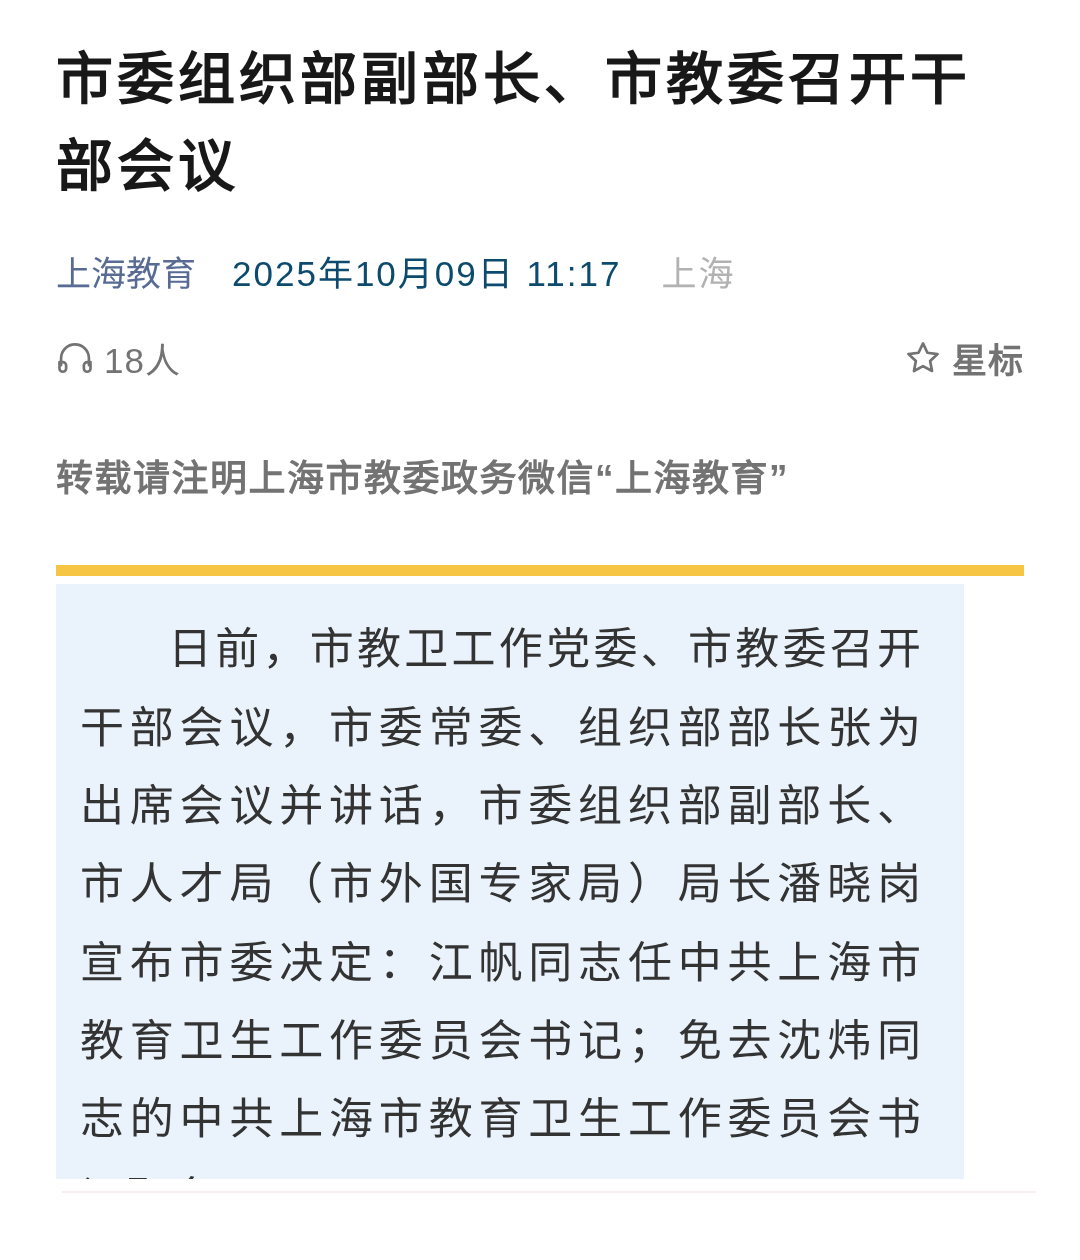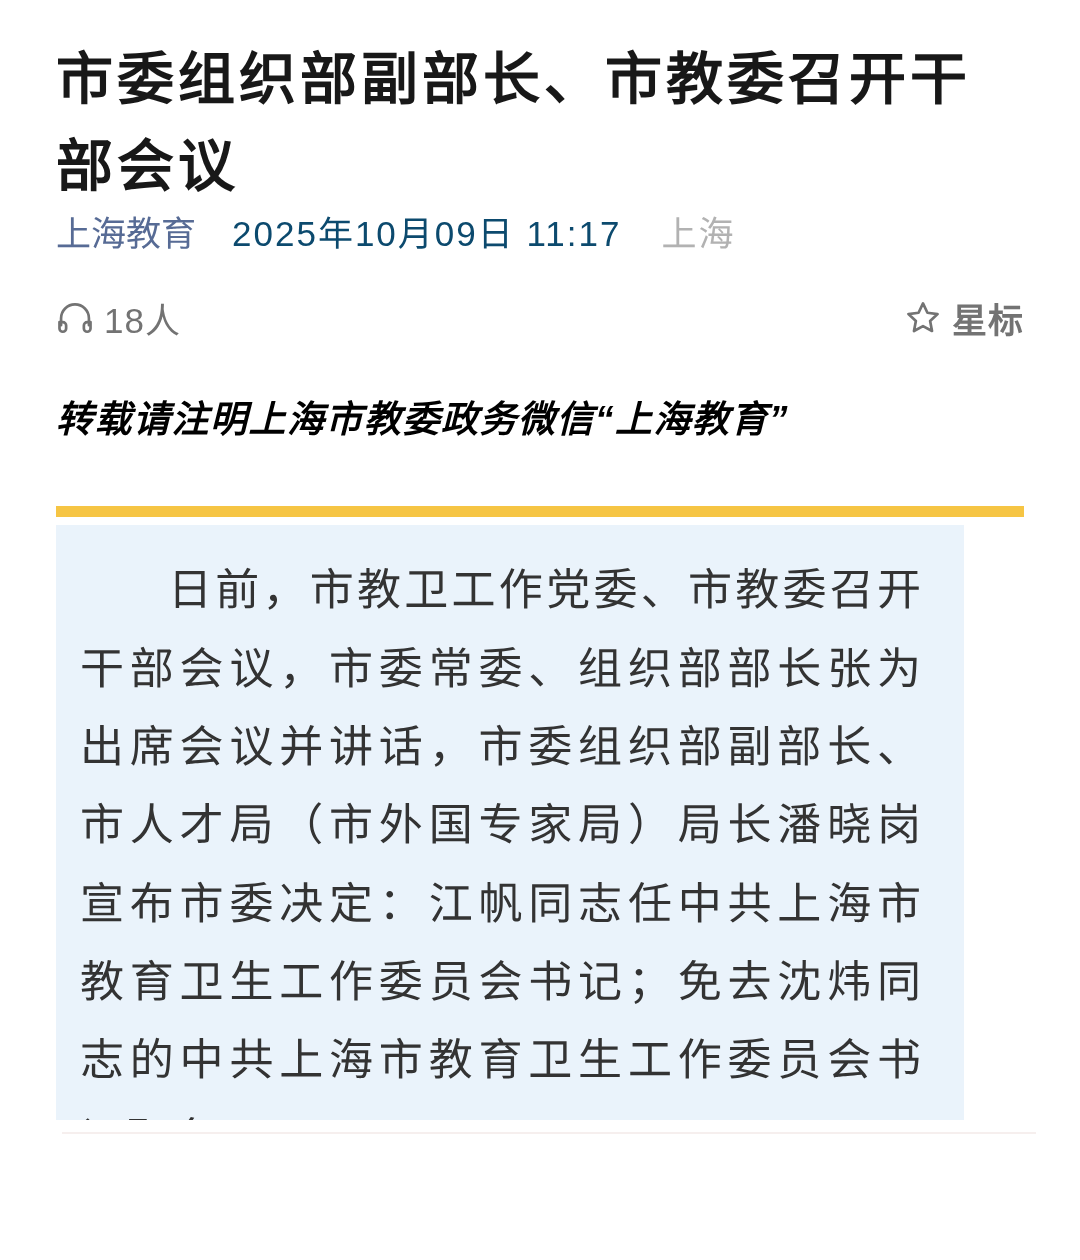--- a/index.html
+++ b/index.html
@@ -14,20 +14,21 @@
 
   .article-title {
     font-size: 57px;
     line-height: 1.52;
     font-weight: 700;
     letter-spacing: 4px;
     color: #181818;
   }
 
   .byline {
+    margin-top: 40px;
     display: flex;
     align-items: center;
     font-size: 35px;
     line-height: 1.4;
   }
   .account-link {
     color: #576b95;
     font-weight: 400;
     cursor: pointer;
   }
@@ -50,27 +51,26 @@
     color: #737373;
     justify-content: space-between;
   }
   .stat-item { display: flex; align-items: center; cursor: pointer; }
   .stat-item + .stat-item { margin-left: 38px; font-weight: bold; }
   .stat-icon { width: 38px; height: 38px; display: inline-block; }
   .stat-icon svg { width: 100%; height: 100%; display: block; }
   .stat-label { margin-left: 10px; letter-spacing: 1px; }
 
   .reprint-notice {
-    margin-top: 53px;
+    margin-top: 72px;
     font-size: 37px;
     font-weight: 600;
     letter-spacing: 1.5px;
-    color: #000000;
+    color: #737373;
     line-height: 1.3;
-    font-style: italic;
   }
 
   .yellow-divider {
     margin-top: 62px;
     width: 968px;
     height: 11px;
     background: #f6c544;
   }
 
   .body-box {

